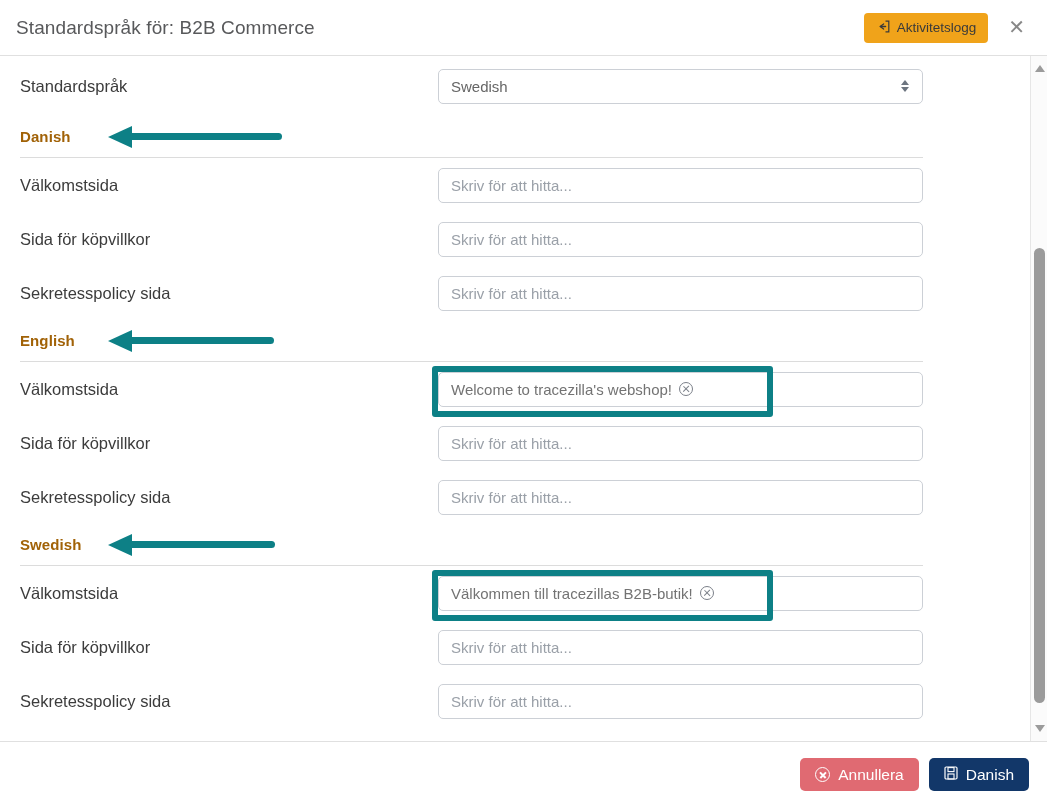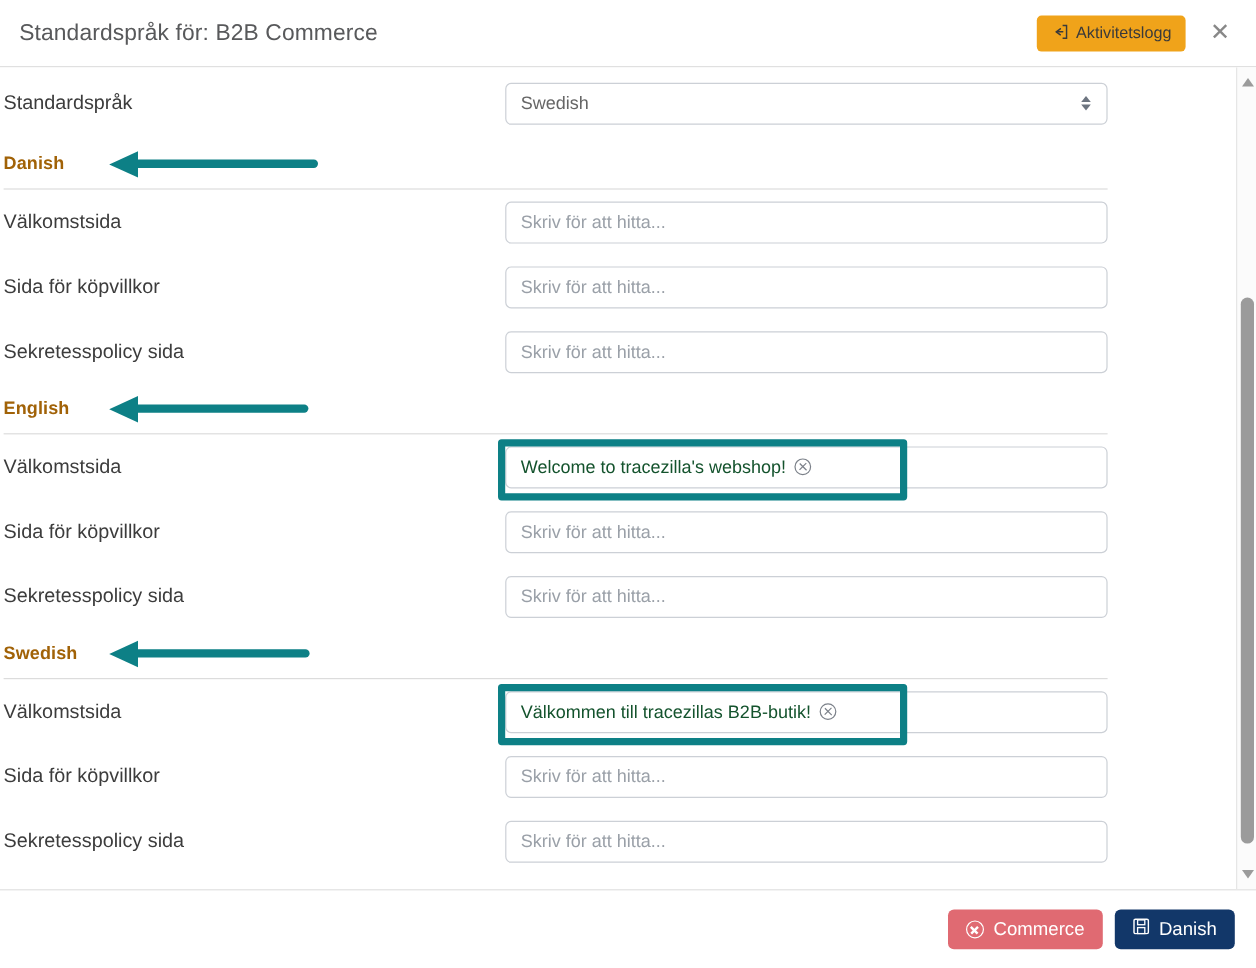--- a/index.html
+++ b/index.html
@@ -73,21 +73,21 @@
     position: relative;
     flex: 1 1 auto;
     overflow: hidden;
     border-bottom: 1px solid #e0e0e0;
   }
   .scroll-inner {
     position: absolute;
     top: 0; left: 0;
     width: 945px;
     height: 100%;
-    padding: 0 22px 0 3px;
+    padding: 0 22px 0 20px;
   }
 
   .row {
     display: flex;
     align-items: center;
     min-height: 54px;
   }
   .row .label {
     width: 418px;
     flex: 0 0 418px;
@@ -140,21 +140,21 @@
     position: relative;
     display: flex;
     align-items: center;
     width: 100%;
     height: 35px;
     border: 1px solid #ccd0d6;
     border-radius: 5px;
     background: #fff;
     padding: 0 12px;
     font-size: 15px;
-    color: #14532d;
+    color: #737373;
     cursor: text;
     gap: 7px;
   }
   .clear-icon {
     width: 14px; height: 14px;
     flex: 0 0 14px;
     border-radius: 50%;
     border: 1.3px solid #7b8089;
     position: relative;
     cursor: pointer;
@@ -405,21 +405,21 @@
       <div class="thumb"></div>
       <div class="arrow bot">
           <i></i>
         </div>
     </div>
   </div>
 
   <div class="modal-footer">
     <button class="btn btn-cancel">
       <span class="ico-circle-x"></span>
-      <span>Commerce</span>
+      <span>Annullera</span>
     </button>
     <button class="btn btn-save">
       <span>
         <svg width="14" height="14" viewBox="0 0 14 14" fill="none" xmlns="http://www.w3.org/2000/svg">
           <rect x="1" y="1" width="12" height="12" rx="1.2" stroke="#fff" stroke-width="1.2"></rect>
           <rect x="4" y="1.6" width="6" height="4" stroke="#fff" stroke-width="1.1" fill="none"></rect>
           <rect x="4" y="8" width="6" height="5" stroke="#fff" stroke-width="1.1" fill="none"></rect>
         </svg>
       </span>
       <span>Danish</span>

